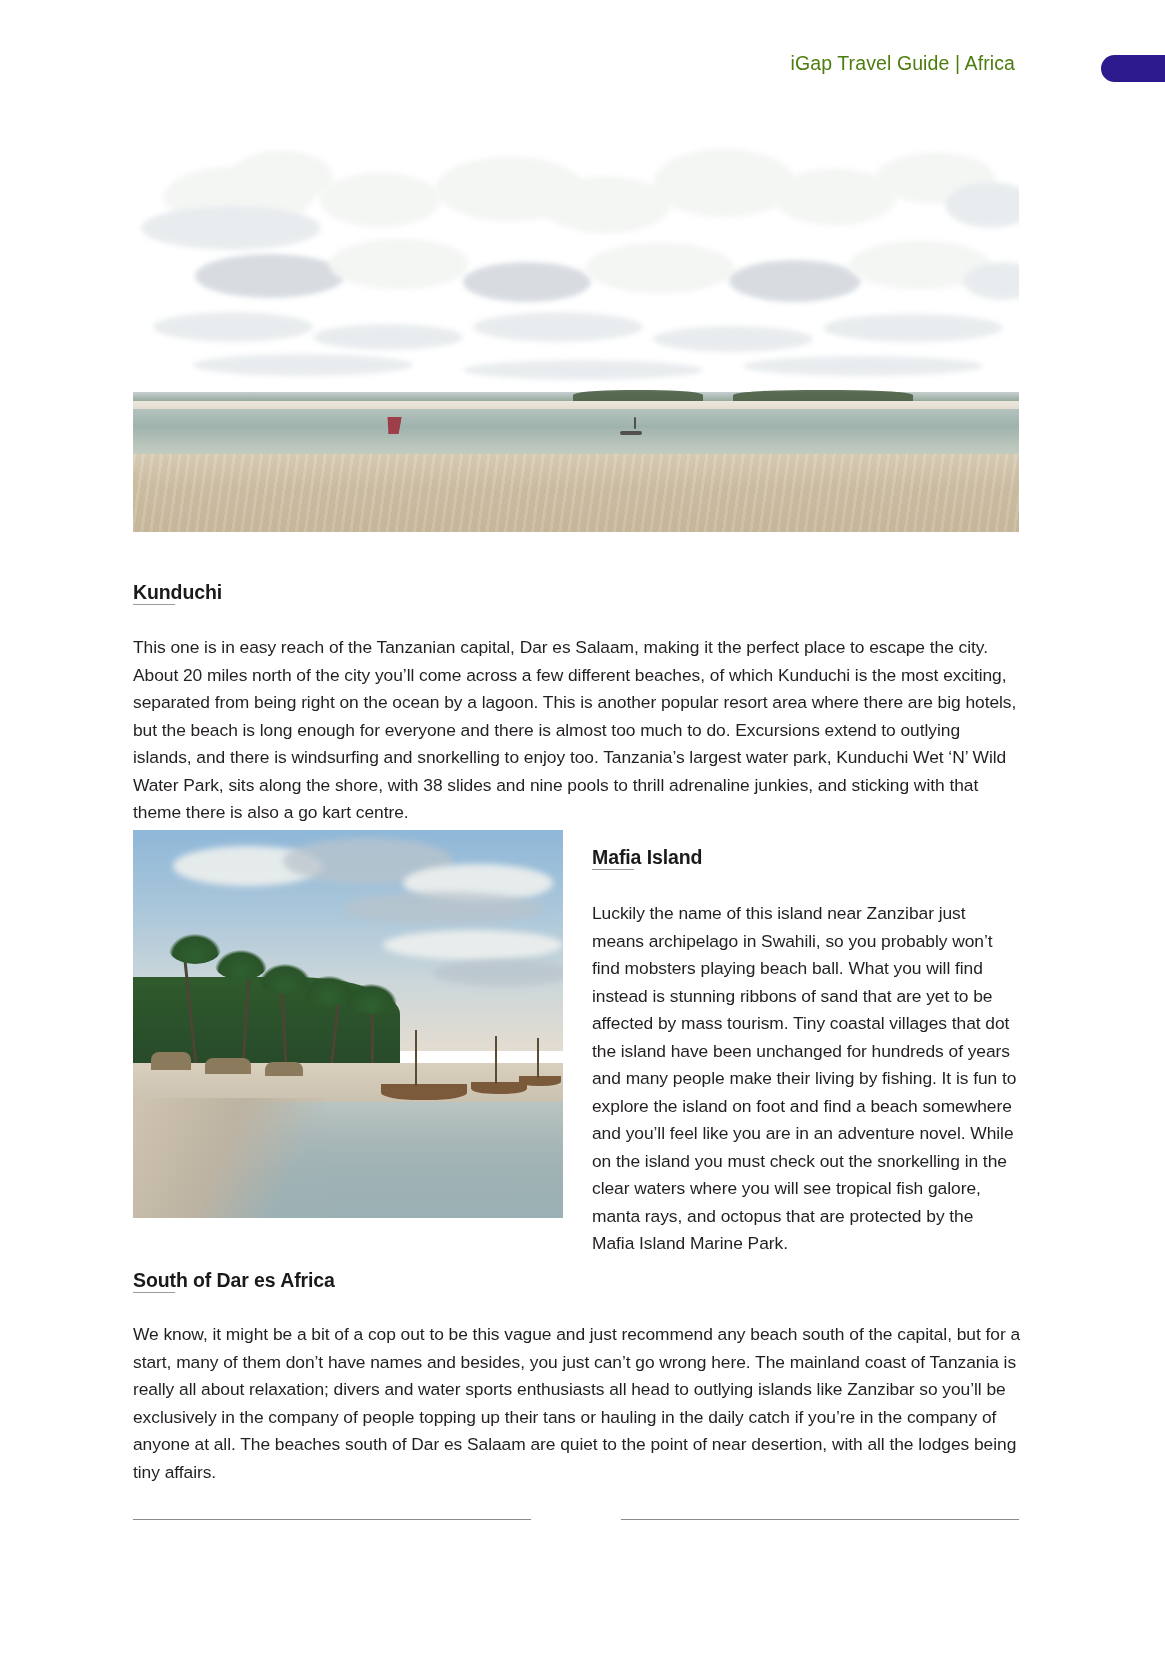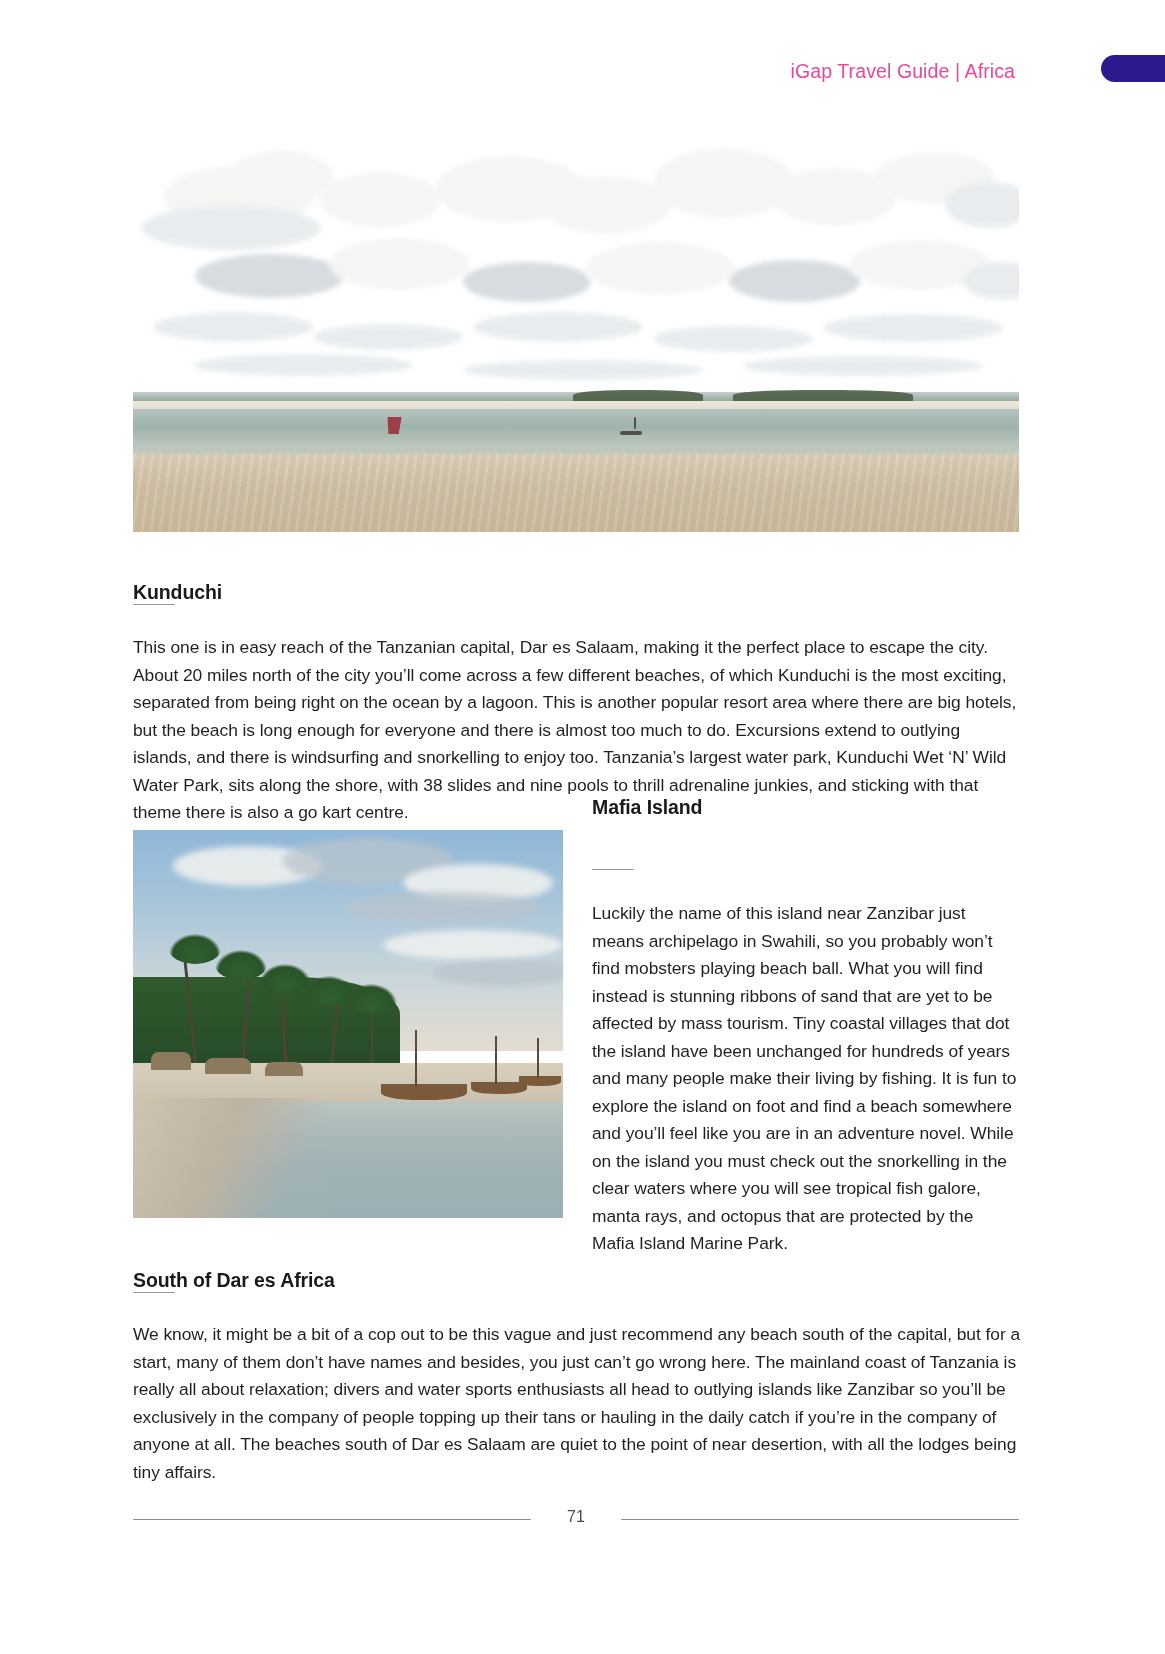--- a/index.html
+++ b/index.html
@@ -20,24 +20,24 @@
   .page-header {
     position: absolute;
     top: 52px;
     left: 0;
     width: 1165px;
     height: 34px;
   }
   .header-title {
     position: absolute;
     right: 150px;
-    top: 8px;
+    top: 0;
     font-size: 19.5px;
     letter-spacing: 0.1px;
-    color: #ec4899;
+    color: #4d7c0f;
     white-space: nowrap;
   }
   .header-tab {
     position: absolute;
     right: 0;
     top: 3px;
     width: 64px;
     height: 27px;
     background: #2e1a8f;
     border-radius: 13.5px 0 0 13.5px;
@@ -353,25 +353,24 @@
   <div class="isl-wetsand"></div>
 
   <div class="dhow" style="left:248px; top:254px; width:86px; height:16px;"></div>
   <div class="mast" style="left:282px; top:200px; height:56px;"></div>
   <div class="dhow" style="left:338px; top:252px; width:56px; height:12px;"></div>
   <div class="mast" style="left:362px; top:206px; height:48px;"></div>
   <div class="dhow" style="left:386px; top:246px; width:42px; height:10px;"></div>
   <div class="mast" style="left:404px; top:208px; height:40px;"></div>
 </div>
 
-<h2 class="section-heading" style="left:592px; top:780px;">Mafia Island</h2>
+<h2 class="section-heading" style="left:592px; top:830px;">Mafia Island</h2>
 <div class="heading-rule" style="left:592px; top:869px;"></div>
 <p class="para" style="left:592px; top:883px; width:428px;">Luckily the name of this island near Zanzibar just means archipelago in Swahili, so you probably won’t find mobsters playing beach ball. What you will find instead is stunning ribbons of sand that are yet to be affected by mass tourism. Tiny coastal villages that dot the island have been unchanged for hundreds of years and many people make their living by fishing. It is fun to explore the island on foot and find a beach somewhere and you’ll feel like you are in an adventure novel. While on the island you must check out the snorkelling in the clear waters where you will see tropical fish galore, manta rays, and octopus that are protected by the Mafia Island Marine Park.</p>
 
 <h2 class="section-heading" style="left:133px; top:1253px;">South of Dar es Africa</h2>
 <div class="heading-rule" style="left:133px; top:1292px;"></div>
 <p class="para" style="left:133px; top:1304px; width:890px;">We know, it might be a bit of a cop out to be this vague and just recommend any beach south of the capital, but for a start, many of them don’t have names and besides, you just can’t go wrong here. The mainland coast of Tanzania is really all about relaxation; divers and water sports enthusiasts all head to outlying islands like Zanzibar so you’ll be exclusively in the company of people topping up their tans or hauling in the daily catch if you’re in the company of anyone at all. The beaches south of Dar es Salaam are quiet to the point of near desertion, with all the lodges being tiny affairs.</p>
 
 <div class="footer">
   <div class="footer-rule left"></div>
-  <div class="footer-page">71</div>
   <div class="footer-rule right"></div>
 </div>
 
 </body></html>

